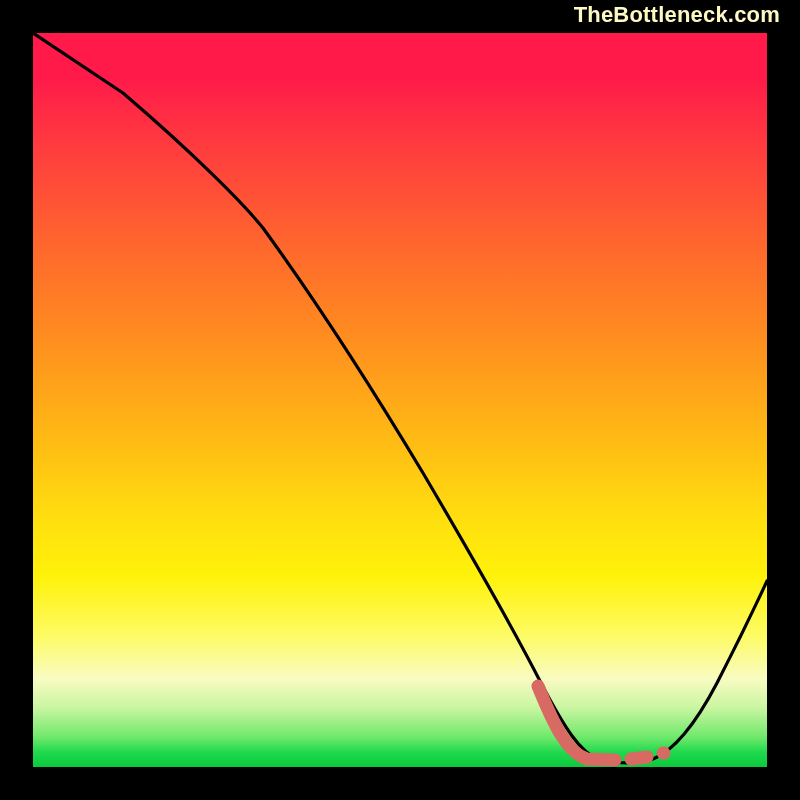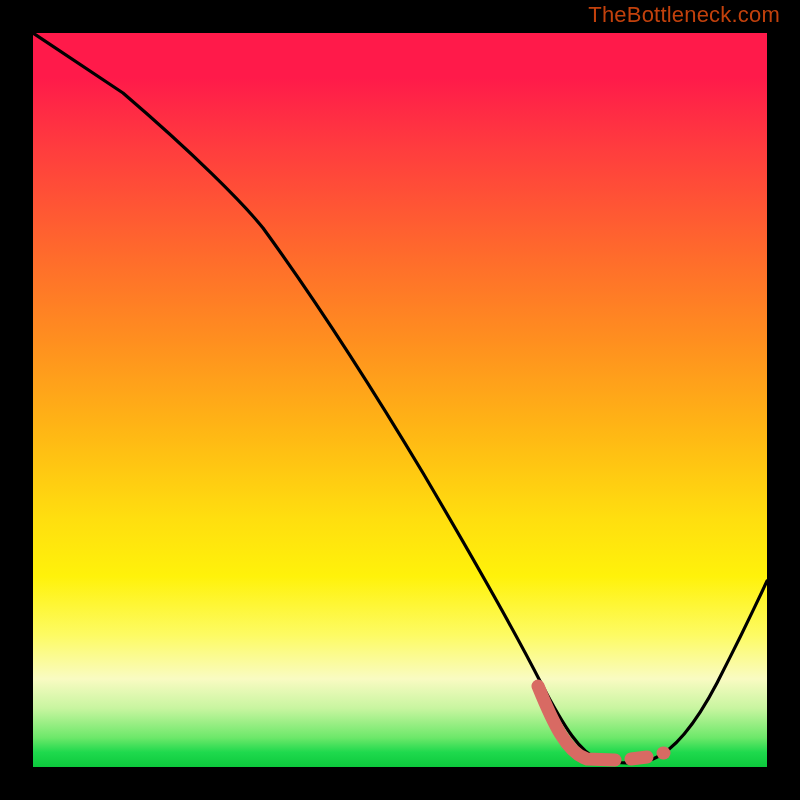--- a/index.html
+++ b/index.html
@@ -14,23 +14,23 @@
   .frame {
     position: absolute;
     width: 800px;
     height: 800px;
     background: #000;
   }
   .watermark {
     position: absolute;
     top: 2px;
     right: 20px;
-    color: #c2410c;
+    color: #fef9c3;
     font-size: 22px;
-    font-weight: 400;
+    font-weight: 700;
     letter-spacing: 0.2px;
     z-index: 5;
   }
   .plot-area {
     position: absolute;
     left: 33px;
     top: 33px;
     width: 734px;
     height: 734px;
     overflow: hidden;

